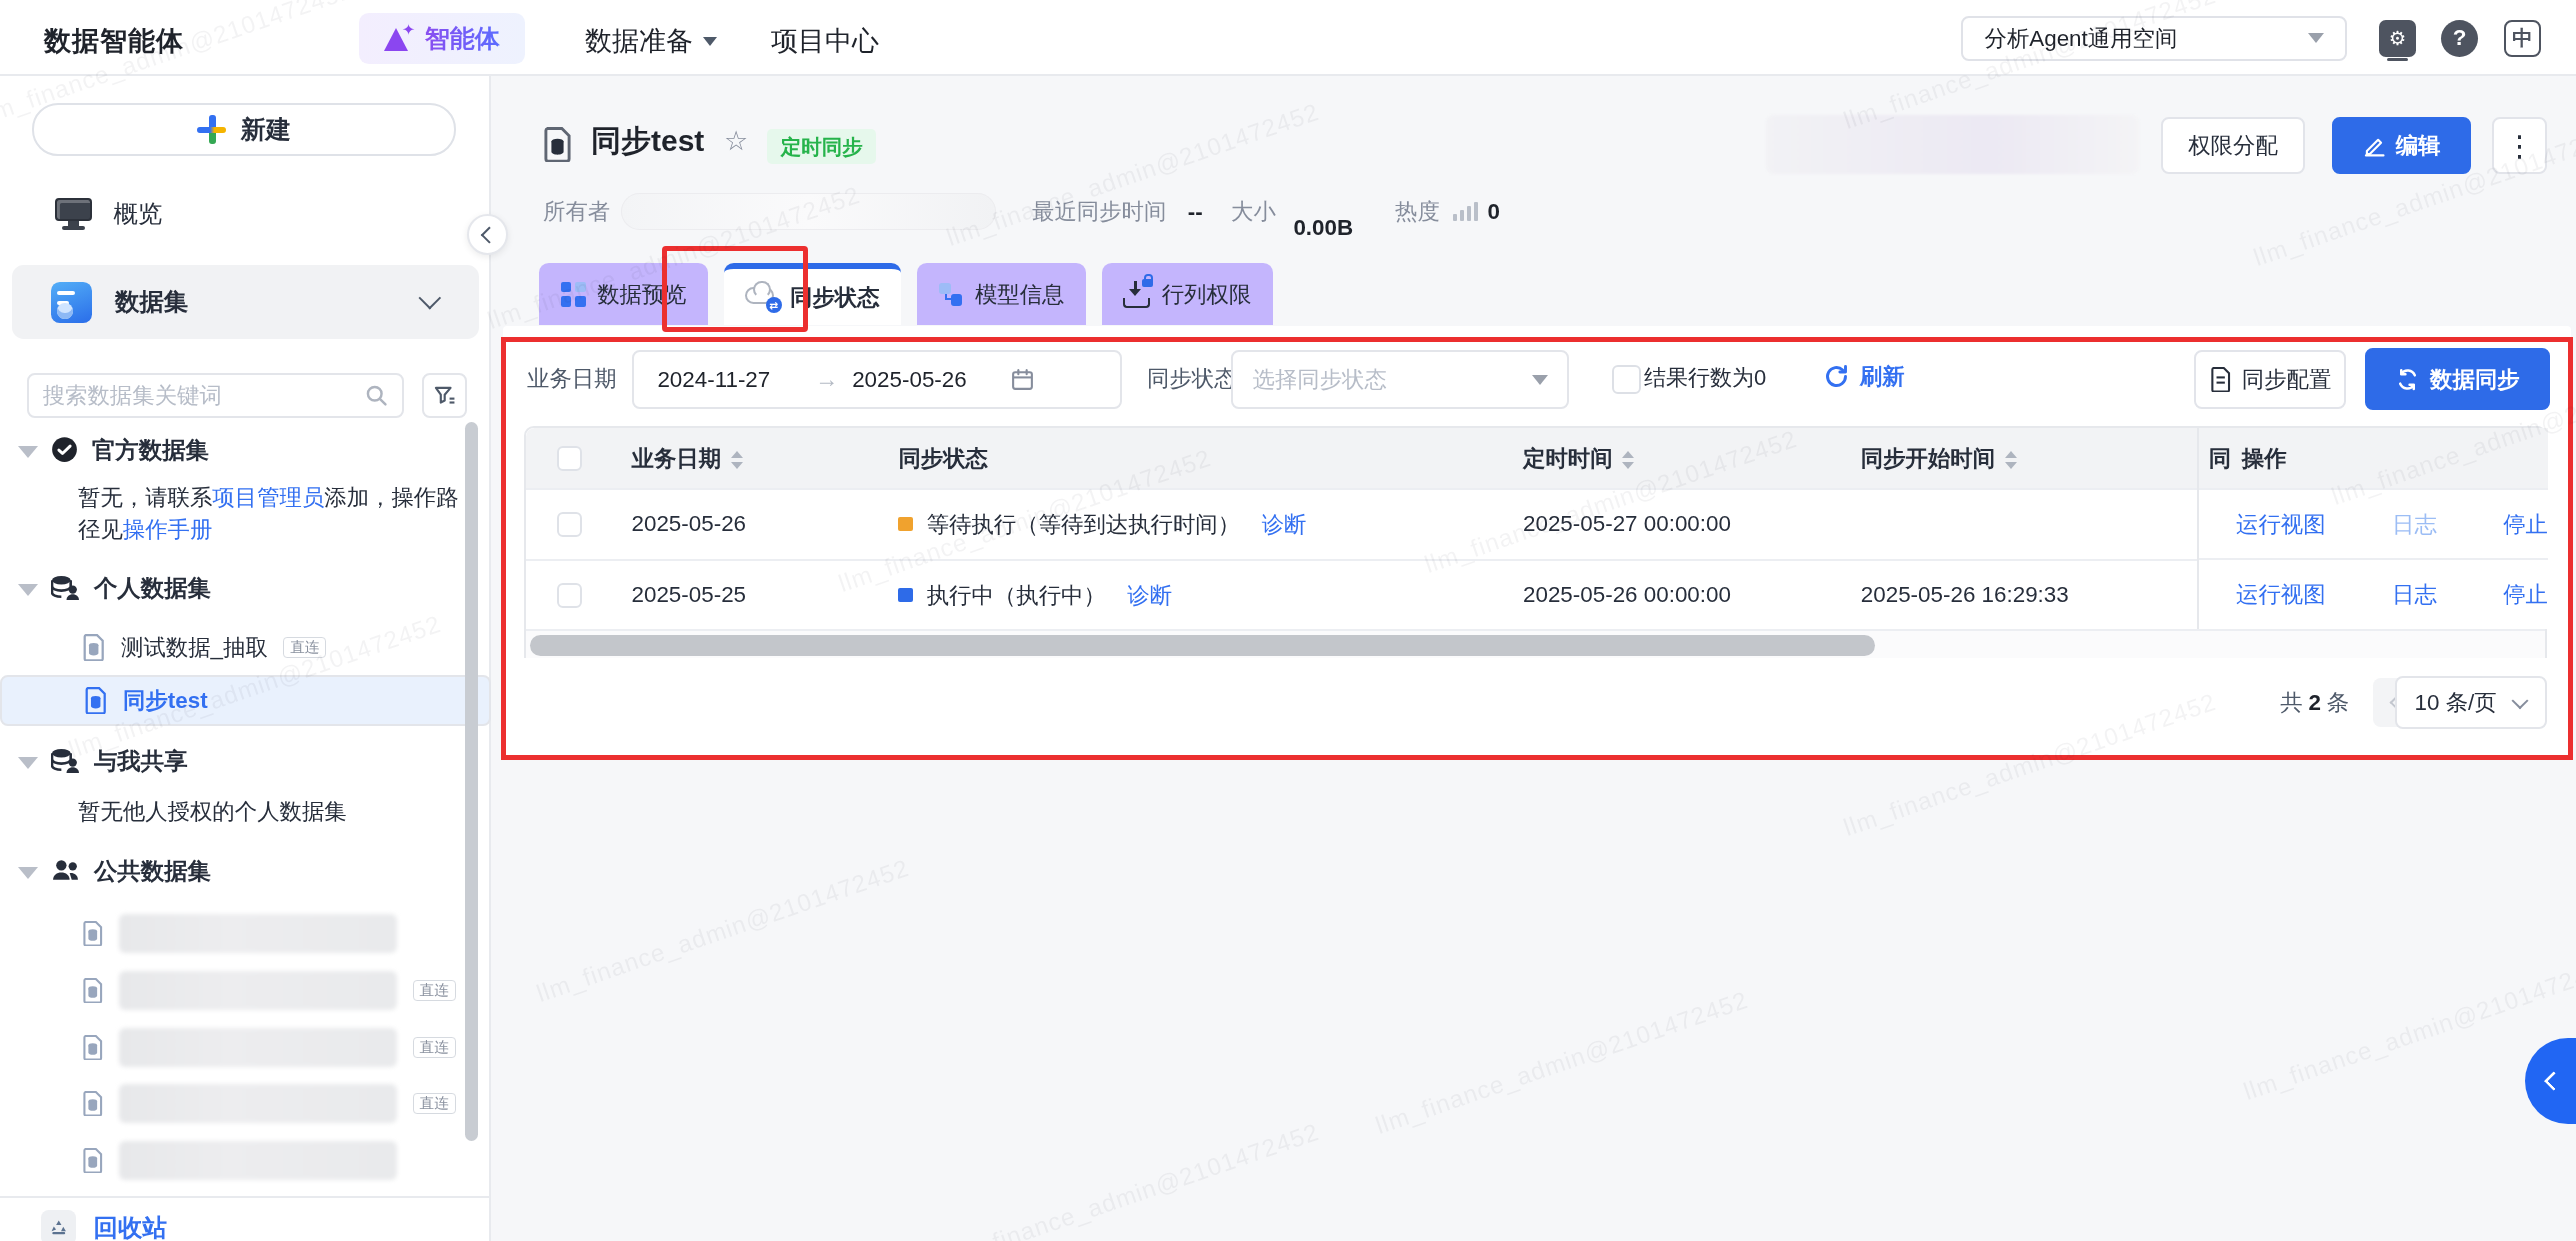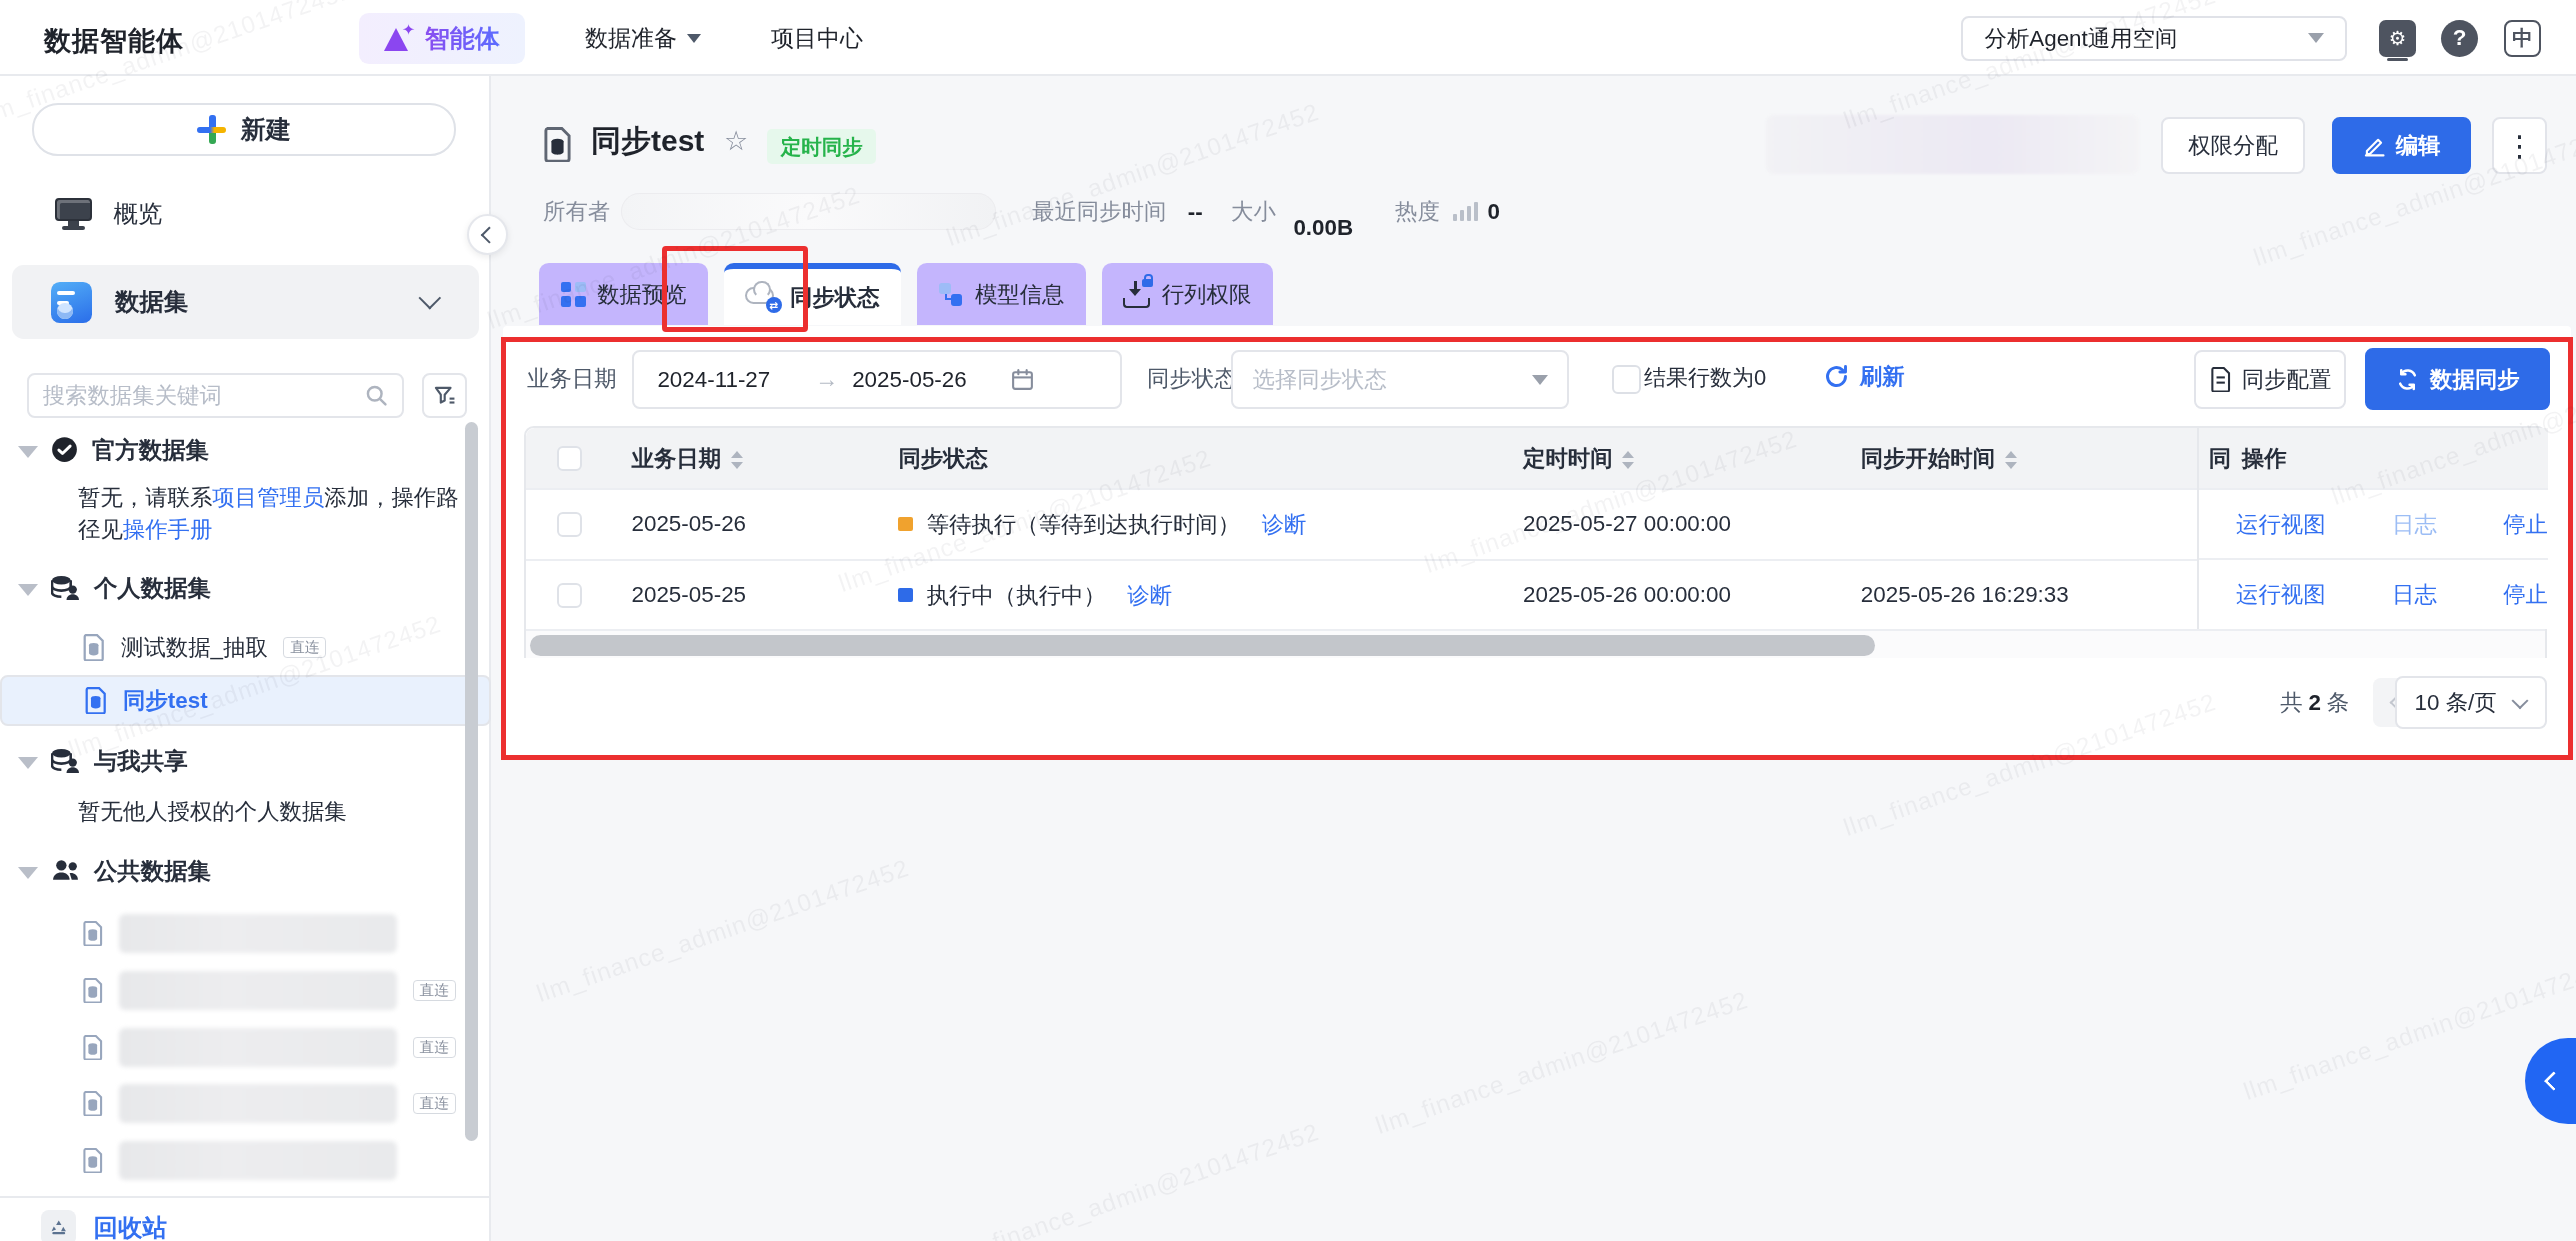--- a/index.html
+++ b/index.html
@@ -7,21 +7,21 @@
   #app { position:relative; width:2576px; height:1241px; background:#f6f7f9; overflow:hidden; }
 
   
   .topbar { position:absolute; left:0; top:0; width:2576px; height:76px; background:#fff; border-bottom:2px solid #e8eaee; z-index:20; }
   .logo { position:absolute; left:44px; top:23.4px; font-size:27px; font-weight:bold; color:#1f232b; letter-spacing:1px; }
   .nav-pill { position:absolute; left:359px; top:12.7px; height:51px; padding:0 25px; display:flex; align-items:center; gap:11.7px; background:linear-gradient(90deg,#f3eefe,#eef2fe); border-radius:9.8px; }
   .nav-pill .txt { font-size:25px; font-weight:bold; background:linear-gradient(90deg,#8a4ef0,#5b6cff); -webkit-background-clip:text; background-clip:text; color:transparent; }
   .tri-logo { width:29px; height:25px; position:relative; }
   .tri-logo .tri { position:absolute; left:0; bottom:0; width:0; height:0; border-left:12.7px solid transparent; border-right:12.7px solid transparent; border-bottom:23.4px solid #8b46f0; }
   .tri-logo .spark { position:absolute; right:-2px; top:-3.9px; color:#8b46f0; font-size:15.6px; line-height:15.6px; }
-  .nav-item { position:absolute; top:23.4px; font-size:23px; color:#1f232b; display:flex; align-items:center; gap:9.8px; }
+  .nav-item { position:absolute; top:23.4px; font-size:27px; color:#1f232b; display:flex; align-items:center; gap:9.8px; }
   .caret-down { width:0; height:0; border-left:7.8px solid transparent; border-right:7.8px solid transparent; border-top:9.8px solid #4e5969; }
   .ws-select { position:absolute; left:1961px; top:15.6px; width:386px; height:45px; border:2px solid #e0e2e8; border-radius:7.8px; background:#fff; display:flex; align-items:center; padding:0 21.5px; }
   .ws-select .lbl { font-size:22.4px; color:#1f232b; flex:1; }
   .ws-caret { width:0; height:0; border-left:8.8px solid transparent; border-right:8.8px solid transparent; border-top:10.7px solid #9aa0ab; }
   .tb-icon { position:absolute; top:19.5px; width:37px; height:37px; display:flex; align-items:center; justify-content:center; }
   .icon-console { background:#4e5460; border-radius:6.8px; color:#fff; font-size:19.5px; }
   .icon-console::after { content:""; position:absolute; bottom:-4.9px; left:7.8px; right:7.8px; height:3.9px; background:#4e5460; border-radius:2px; }
   .icon-help { background:#4e5460; border-radius:50%; color:#fff; font-size:22.4px; font-weight:bold; }
   .icon-lang { border:2.9px solid #4e5460; border-radius:7.8px; color:#4e5460; font-size:20.5px; font-weight:bold; }
 

